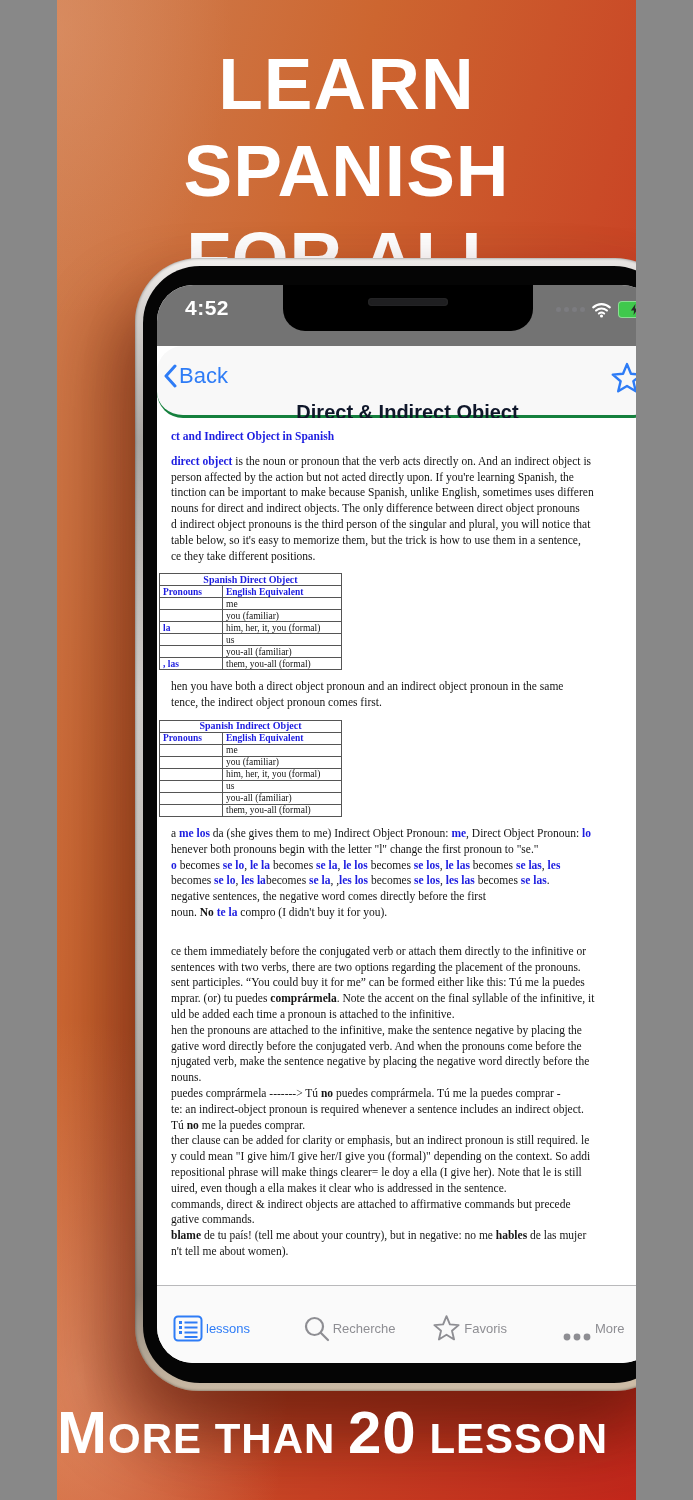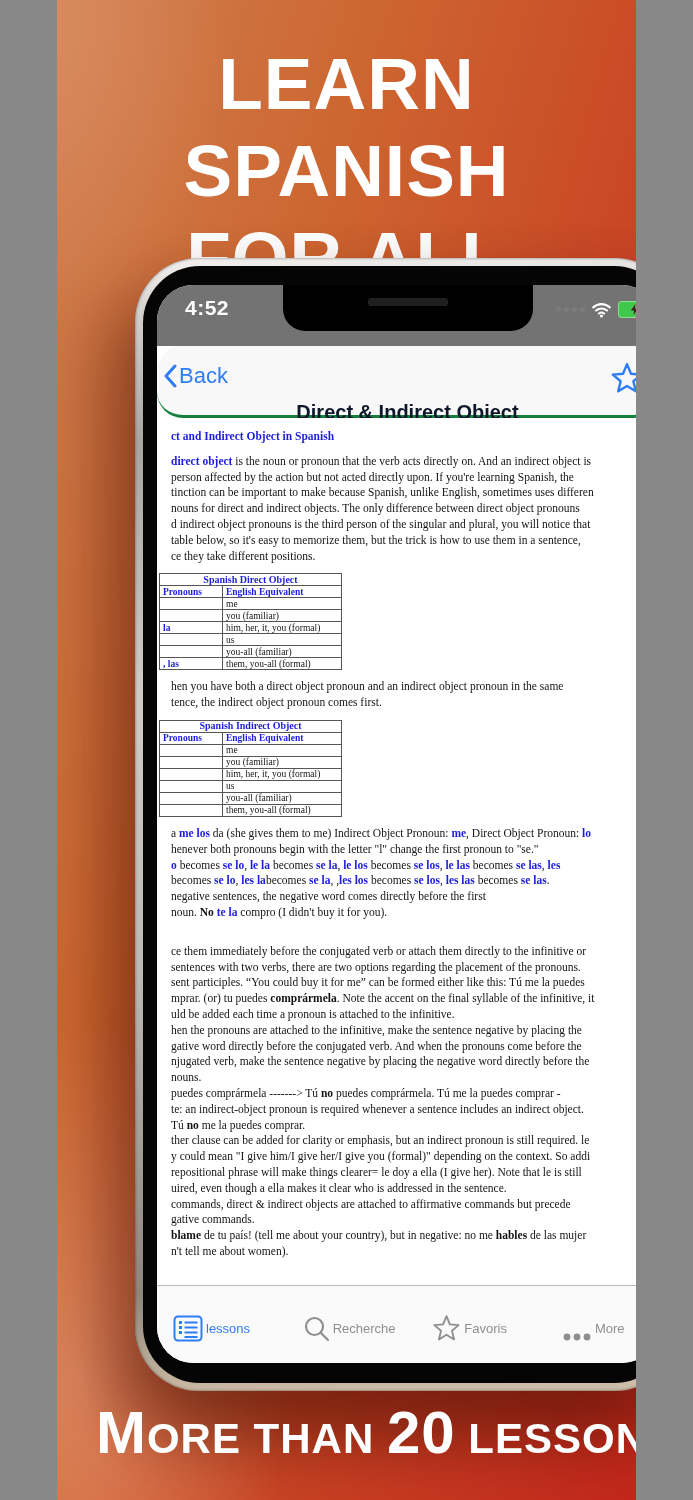--- a/index.html
+++ b/index.html
@@ -5,21 +5,21 @@
   html,body{margin:0;padding:0;background:#888;}
   #canvas{position:relative;width:579px;height:1500px;overflow:hidden;margin:0 auto;
     font-family:"Liberation Sans","DejaVu Sans",sans-serif;
     background:
       radial-gradient(ellipse 60% 40% at 4% 92%, rgba(236,168,134,.55), rgba(236,168,134,0) 60%),
       radial-gradient(ellipse 55% 35% at 0% 2%, rgba(226,152,112,.45), rgba(226,152,112,0) 55%),
       linear-gradient(106deg,#cf8052 0%,#cd6630 32%,#c94124 68%,#c4281c 100%);}
   
   .hero{position:absolute;top:40px;left:0;width:100%;text-align:center;color:#fff;
     font-weight:bold;font-size:73px;line-height:87px;letter-spacing:1px;}
-  .footer-cap{position:absolute;top:1398px;left:0;width:100%;text-align:center;color:#fff;font-weight:bold;margin-left:25px;}
+  .footer-cap{position:absolute;top:1398px;left:0;width:100%;color:#fff;font-weight:bold;}
   .footer-cap .big{font-size:60px;letter-spacing:1px;}
   .footer-cap .small{font-size:42px;letter-spacing:1px;}
   
   .phone{position:absolute;left:78px;top:258px;width:544px;height:1133px;border-radius:64px;
     background:linear-gradient(178deg,#f4f2f0 0%,#d2cecb 5%,#a9a5a1 16%,#cfcbc7 38%,#bdb9b5 62%,#8f867c 90%,#cdbca6 99%);
     box-shadow:-28px 42px 70px rgba(70,15,5,.45), 20px 42px 70px rgba(70,15,5,.3), inset 0 0 3px rgba(0,0,0,.5);}
   .bezel{position:absolute;left:8px;top:8px;right:8px;bottom:8px;border-radius:57px;background:#050505;}
   .screen{position:absolute;left:22px;top:27px;width:501px;height:1078px;border-radius:36px;
     background:#fff;overflow:hidden;}
   

